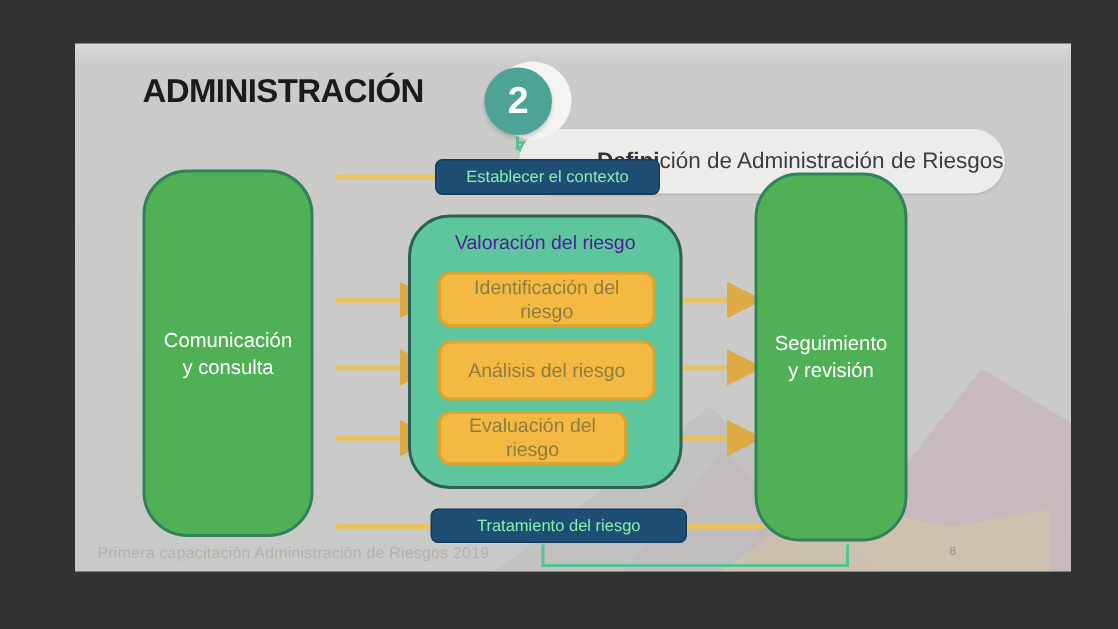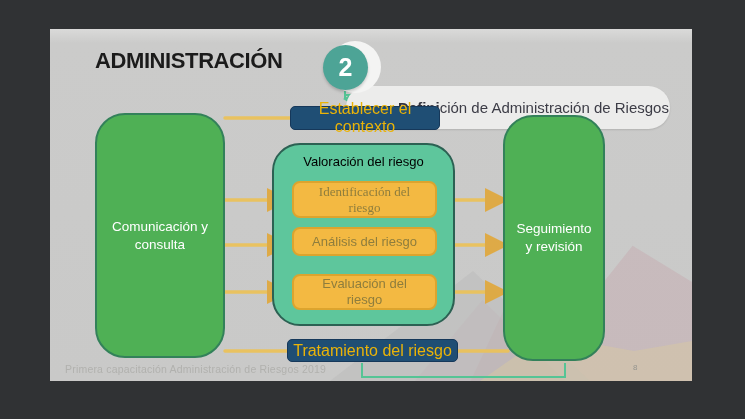--- a/index.html
+++ b/index.html
@@ -5,20 +5,21 @@
   html,body{margin:0;padding:0;}
   body{
     width:745px;height:419px;position:relative;overflow:hidden;
     background:#303234;
     font-family:"Liberation Sans","DejaVu Sans",sans-serif;
   }
   .slide{
     position:absolute;left:50px;top:29px;width:642px;height:352px;
     background:linear-gradient(180deg,#dadad9 0,#cbcbca 14px,#c9c9c8 100%);
     overflow:hidden;
+    padding-left:22px;
   }
   
   .deco{position:absolute;pointer-events:none;}
   .deco-mauve1{right:0;bottom:0;width:270px;height:165px;background:#c49ba4;opacity:.32;
     clip-path:polygon(18% 100%,38% 30%,60% 55%,78% 18%,100% 40%,100% 100%);}
   .deco-mauve2{left:365px;bottom:0;width:150px;height:90px;background:#c49ba4;opacity:.22;
     clip-path:polygon(0 100%,45% 10%,100% 100%);}
   .deco-tan{left:430px;bottom:0;width:220px;height:46px;background:#d9c9a0;opacity:.45;
     clip-path:polygon(0 100%,30% 0,70% 35%,100% 10%,100% 100%);}
   .deco-gray{left:280px;bottom:0;width:260px;height:110px;background:#bcbcbb;opacity:.55;
@@ -37,25 +38,25 @@
     background:#f4f4f3;z-index:2;}
   .step-circle{position:absolute;left:273px;top:16px;width:45px;height:45px;border-radius:50%;
     background:#4da496;z-index:3;color:#fff;font-weight:bold;font-size:25px;
     display:flex;align-items:center;justify-content:center;
     box-shadow:0 2px 3px rgba(0,0,0,.18);}
 
   svg.wires{position:absolute;left:0;top:0;z-index:1;}
 
   .bx{position:absolute;display:flex;align-items:center;justify-content:center;
     text-align:center;z-index:2;box-sizing:border-box;}
-  .navy{background:#1f4e74;border:1px solid #16385a;border-radius:5px;color:#eab308;font-size:16px;}
+  .navy{background:#1f4e74;border:1px solid #16385a;border-radius:5px;color:#86efac;font-size:11px;}
   .green{background:#4fb055;border:2px solid #33815a;border-radius:30px;color:#fff;
     font-size:13.5px;line-height:1.3;padding:0 12px;}
   .tealbox{background:#5ec69c;border:2px solid #2c6153;border-radius:28px;z-index:2;position:absolute;box-sizing:border-box;}
-  .tealbox-label{position:absolute;top:9px;width:100%;text-align:center;color:#000000;font-size:13px;}
+  .tealbox-label{position:absolute;top:9px;width:100%;text-align:center;color:#4c1d95;font-size:13px;}
   .yellow{background:#f3b942;border:2px solid #dca42e;border-radius:8px;color:#8e7d3d;
     font-size:13px;line-height:1.2;padding:0 10px;z-index:3;}
 
   .footer{position:absolute;left:15px;top:334px;font-size:10.5px;color:#b1b1ae;letter-spacing:.2px;z-index:2;}
   .pagenum{position:absolute;left:583px;top:334px;font-size:8px;color:#95958f;z-index:2;}
 </style>
 </head>
 <body>
 
 <div class="slide">
@@ -109,34 +110,34 @@
   </div>
   <div class="crescent"></div>
   <div class="step-circle">
     <span>2</span>
   </div>
 
   <div class="bx navy" style="left:240px;top:77px;width:150px;height:24px;">
     <span>Establecer el contexto</span>
   </div>
 
-  <div class="bx green" style="left:45px;top:84px;width:130px;height:245px;">
+  <div class="bx green" style="left:45px;top:84px;width:114px;height:245px;">
     <span>Comunicación y consulta</span>
   </div>
 
   <div class="tealbox" style="left:222px;top:114px;width:183px;height:183px;">
     <div class="tealbox-label">Valoración del riesgo</div>
   </div>
-  <div class="bx yellow" style="left:242px;top:152px;width:145px;height:37px;font-family:Liberation Serif, serif;">
+  <div class="bx yellow" style="left:242px;top:152px;width:145px;height:37px;">
     <span>Identificación del riesgo</span>
   </div>
-  <div class="bx yellow" style="left:242px;top:198px;width:145px;height:29px;">
+  <div class="bx yellow" style="left:242px;top:198px;width:145px;height:40px;">
     <span>Análisis del riesgo</span>
   </div>
-  <div class="bx yellow" style="left:242px;top:245px;width:145px;height:36px;justify-content:center;">
+  <div class="bx yellow" style="left:242px;top:245px;width:126px;height:36px;justify-content:center;">
     <span>Evaluación del riesgo</span>
   </div>
 
   <div class="bx green" style="left:453px;top:86px;width:102px;height:246px;">
     <span>Seguimiento y revisión</span>
   </div>
 
   <div class="bx navy" style="left:237px;top:310px;width:171px;height:23px;">
     <span>Tratamiento del riesgo</span>
   </div>

